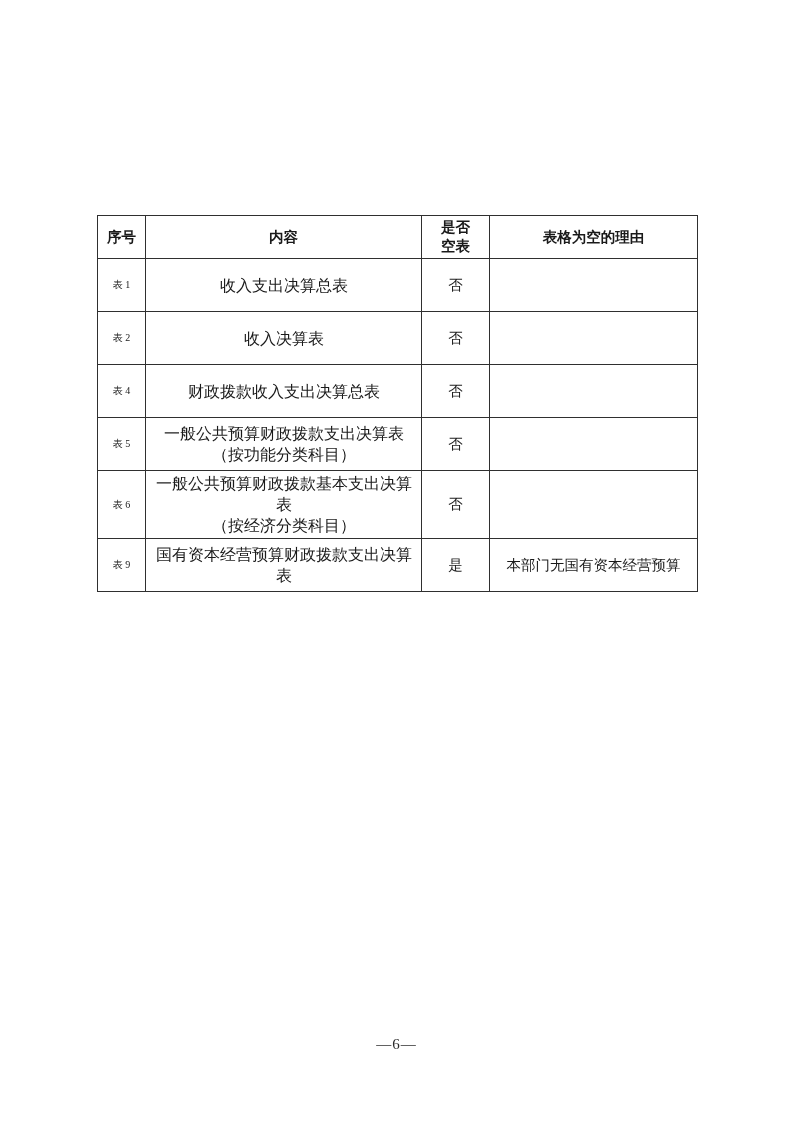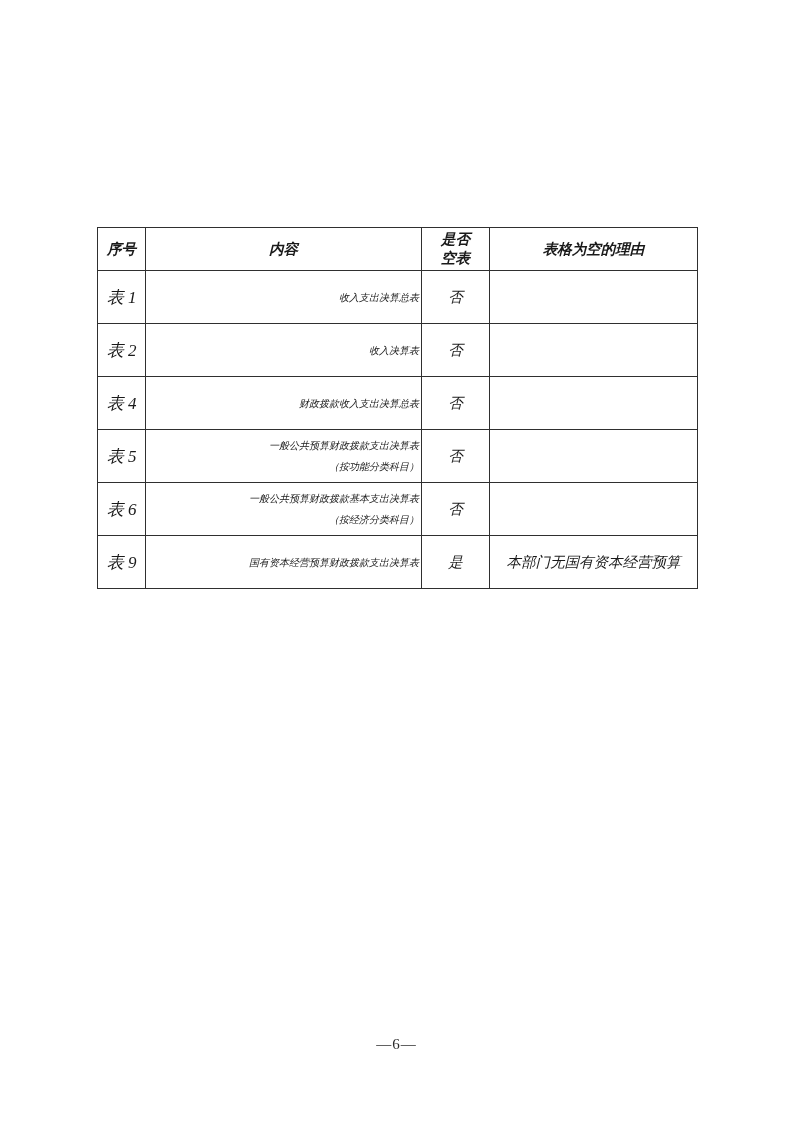--- a/index.html
+++ b/index.html
@@ -12,25 +12,24 @@
     width: 793px;
     height: 1122px;
     background: #ffffff;
     overflow: hidden;
     font-family: "Liberation Serif", "DejaVu Serif", serif;
     color: #1a1a1a;
   }
   table.doc-table {
     position: absolute;
     left: 97px;
-    top: 227px;
+    top: 215px;
     width: 600px;
     border-collapse: collapse;
     table-layout: fixed;
-    font-style: italic;
   }
   table.doc-table col.c-no     { width: 48px; }
   table.doc-table col.c-content{ width: 276px; }
   table.doc-table col.c-empty  { width: 68px; }
   table.doc-table col.c-reason { width: 208px; }
   table.doc-table th,
   table.doc-table td {
     border: 1.5px solid #2f2f2f;
     vertical-align: middle;
     white-space: pre-line;
@@ -42,26 +41,26 @@
     font-family: "Liberation Sans", "DejaVu Sans", sans-serif;
     font-weight: bold;
     font-size: 14.5px;
     line-height: 19px;
     text-align: center;
     padding: 1px 2px;
   }
   table.doc-table tbody tr { height: 53px; }
   td.cell-no {
     text-align: center;
-    font-size: 17px;
+    font-size: 10px;
     padding: 2px 1px;
   }
   td.cell-content {
-    text-align: right;
-    font-size: 10px;
+    text-align: center;
+    font-size: 16px;
     line-height: 21px;
     padding: 2px 2px 2px 3px;
   }
   td.cell-empty {
     text-align: center;
     font-size: 14.5px;
     padding: 2px 1px;
   }
   td.cell-reason {
     text-align: center;

